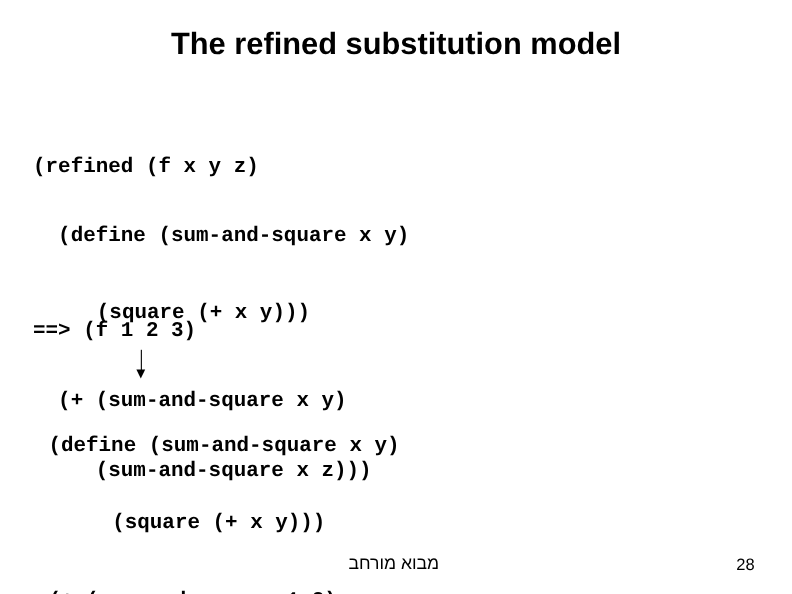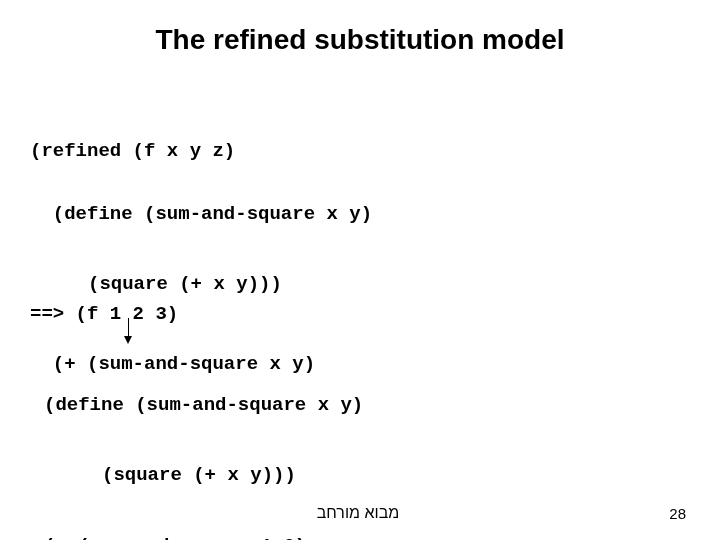--- a/index.html
+++ b/index.html
@@ -43,21 +43,20 @@
     margin-left: 58px;
     margin-top: 6px;
   }
   .indent-plus {
     margin-top: 16px;
   }
   .line-eval {
     position: absolute;
     top: 290px;
     left: 30px;
-    margin-top: 14px;
   }
   .arrow {
     position: absolute;
     top: 318px;
     left: 128px;
     width: 1px;
     height: 26px;
   }
   .arrow .shaft {
     position: absolute;
@@ -111,20 +110,21 @@
 
 <div class="slide">
 
   <div class="title">The refined substitution model</div>
 
   <div class="code block1">
     <div>(refined (f x y z)</div>
     <div>  (define (sum-and-square x y)</div>
     <div class="indent-square">(square (+ x y)))</div>
     <div class="indent-plus">  (+ (sum-and-square x y)</div>
+    <div>     (sum-and-square x z)))</div>
   </div>
 
   <div class="code line-eval">==&gt; (f 1 2 3)</div>
 
   <div class="arrow">
     <div class="shaft"></div>
     <div class="head"></div>
   </div>
 
   <div class="code block2">

